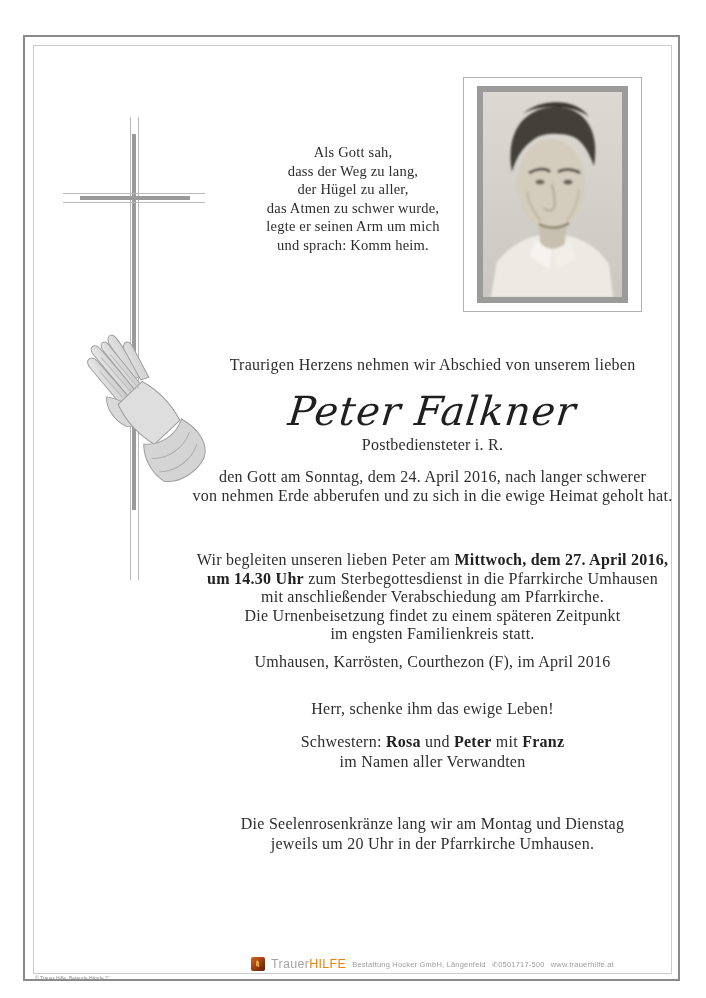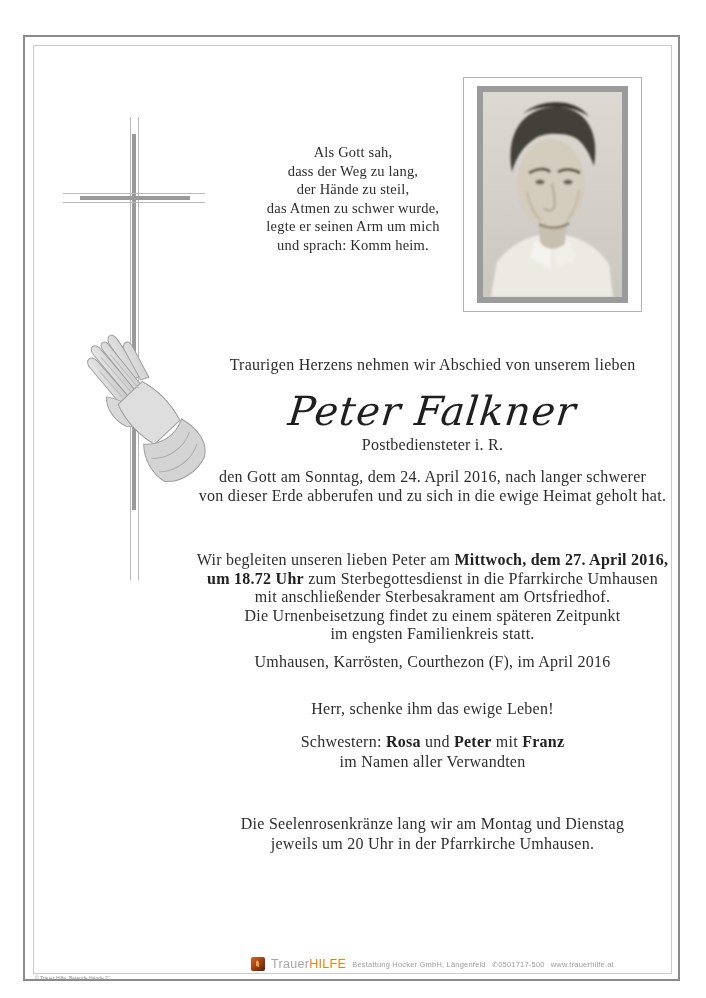--- a/index.html
+++ b/index.html
@@ -121,40 +121,40 @@
           <path d="M44 100 C46 112 52 122 58 129" stroke="#beb5a3" stroke-width="2" fill="none"></path>
           <path d="M96 98 C95 111 90 121 84 128" stroke="#c2b9a7" stroke-width="2" fill="none"></path>
         </g>
       </svg>
     </div>
   </div>
 
   <div class="poem">
     <div>Als Gott sah,</div>
     <div>dass der Weg zu lang,</div>
-    <div>der Hände zu steil,</div>
+    <div>der Hügel zu aller,</div>
     <div>das Atmen zu schwer wurde,</div>
     <div>legte er seinen Arm um mich</div>
     <div>und sprach: Komm heim.</div>
   </div>
 
   <div class="blk intro">Traurigen Herzens nehmen wir Abschied von unserem lieben</div>
 
   <div class="blk name">Peter Falkner</div>
   <div class="blk profession">Postbediensteter i. R.</div>
 
   <div class="blk death">
     <div>den Gott am Sonntag, dem 24. April 2016, nach langer schwerer</div>
-    <div>von dieser Erde abberufen und zu sich in die ewige Heimat geholt hat.</div>
+    <div>von nehmen Erde abberufen und zu sich in die ewige Heimat geholt hat.</div>
   </div>
 
   <div class="blk funeral">
     <div><span>Wir begleiten unseren lieben Peter am </span><b>Mittwoch, dem 27. April 2016,</b></div>
-    <div><b>um 18.72 Uhr</b><span> zum Sterbegottesdienst in die Pfarrkirche Umhausen</span></div>
-    <div>mit anschließender Sterbesakrament am Ortsfriedhof.</div>
+    <div><b>um 14.30 Uhr</b><span> zum Sterbegottesdienst in die Pfarrkirche Umhausen</span></div>
+    <div>mit anschließender Verabschiedung am Pfarrkirche.</div>
     <div>Die Urnenbeisetzung findet zu einem späteren Zeitpunkt</div>
     <div>im engsten Familienkreis statt.</div>
   </div>
 
   <div class="blk places">Umhausen, Karrösten, Courthezon (F), im April 2016</div>
 
   <div class="blk prayer">Herr, schenke ihm das ewige Leben!</div>
 
   <div class="blk mourners">
     <div><span>Schwestern: </span><b>Rosa</b><span> und </span><b>Peter</b><span> mit </span><b>Franz</b></div>

